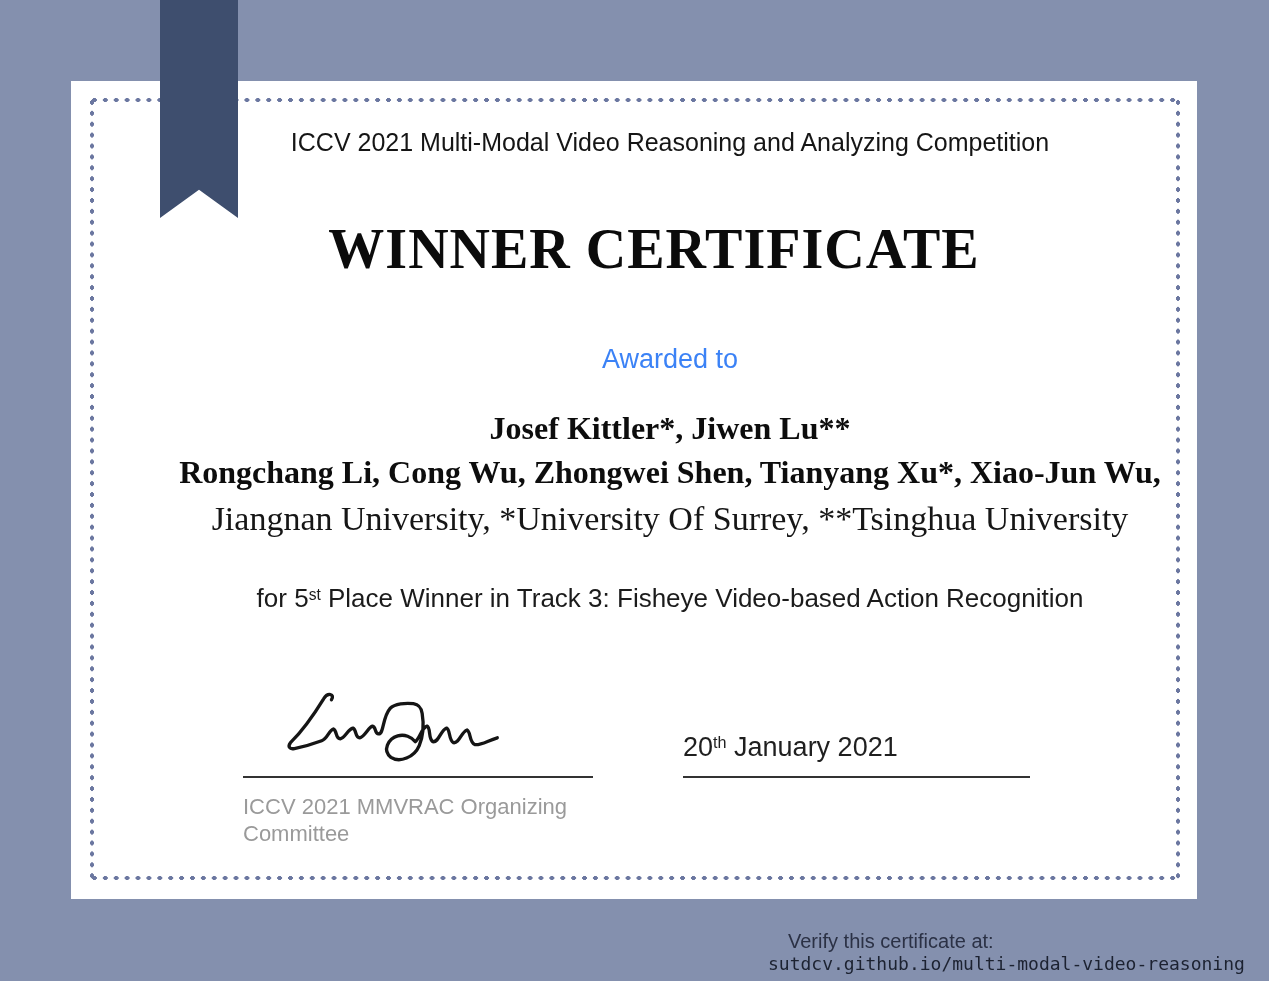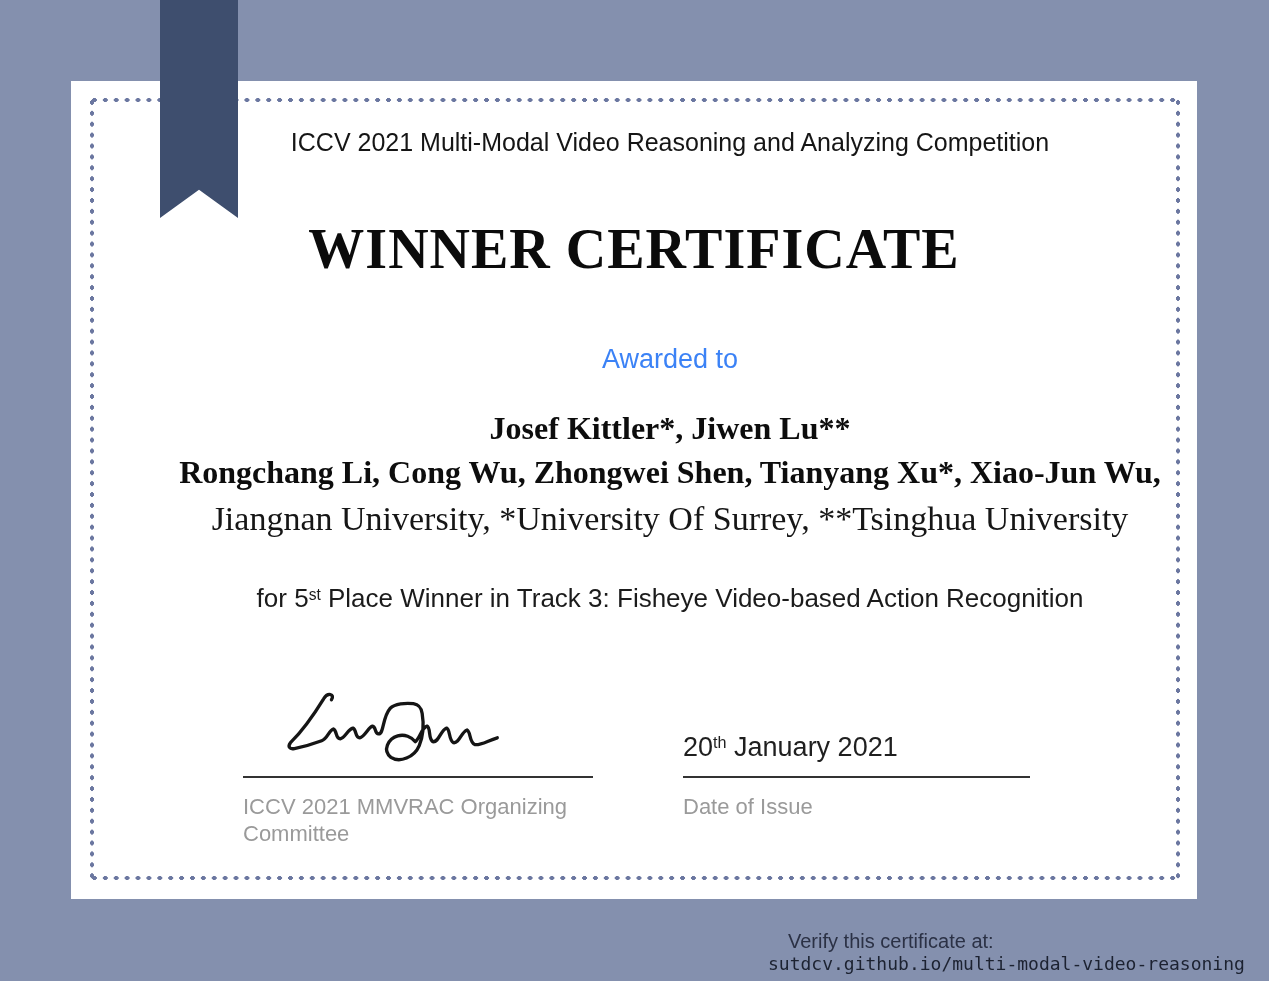--- a/index.html
+++ b/index.html
@@ -56,20 +56,21 @@
     font-size: 25px; line-height: 30px;
     color: #151515;
   }
   .cert-title {
     top: 139px; margin: 0;
     font-family: "Liberation Serif", serif;
     font-weight: bold;
     font-size: 56px; line-height: 58px;
     letter-spacing: 1px;
     color: #0b0b0b;
+    padding-left: 20px;
   }
   .awarded-to {
     top: 262px;
     font-size: 27px; line-height: 32px;
     color: #3b82f6;
   }
   .recipients {
     top: 325px;
     font-family: "Liberation Serif", serif;
     font-weight: bold;
@@ -198,21 +199,20 @@
         C 219 57 226 52 236 49"></path>
     </svg>
 
     <div class="rule rule-signature"></div>
     <div class="rule rule-date"></div>
 
     <div class="muted-label signer-label">ICCV 2021 MMVRAC Organizing Committee</div>
 
     <div class="date-text"><span>20</span><span class="sup">th</span><span> January 2021</span></div>
 
-    <div class="muted-label date-label">Date of Issue</div>
   </div>
 
   <div class="ribbon"></div>
 
   <div class="verify-prompt">Verify this certificate at:</div>
 
   <div class="verify-url">sutdcv.github.io/multi-modal-video-reasoning</div>
 
 </div>
 

